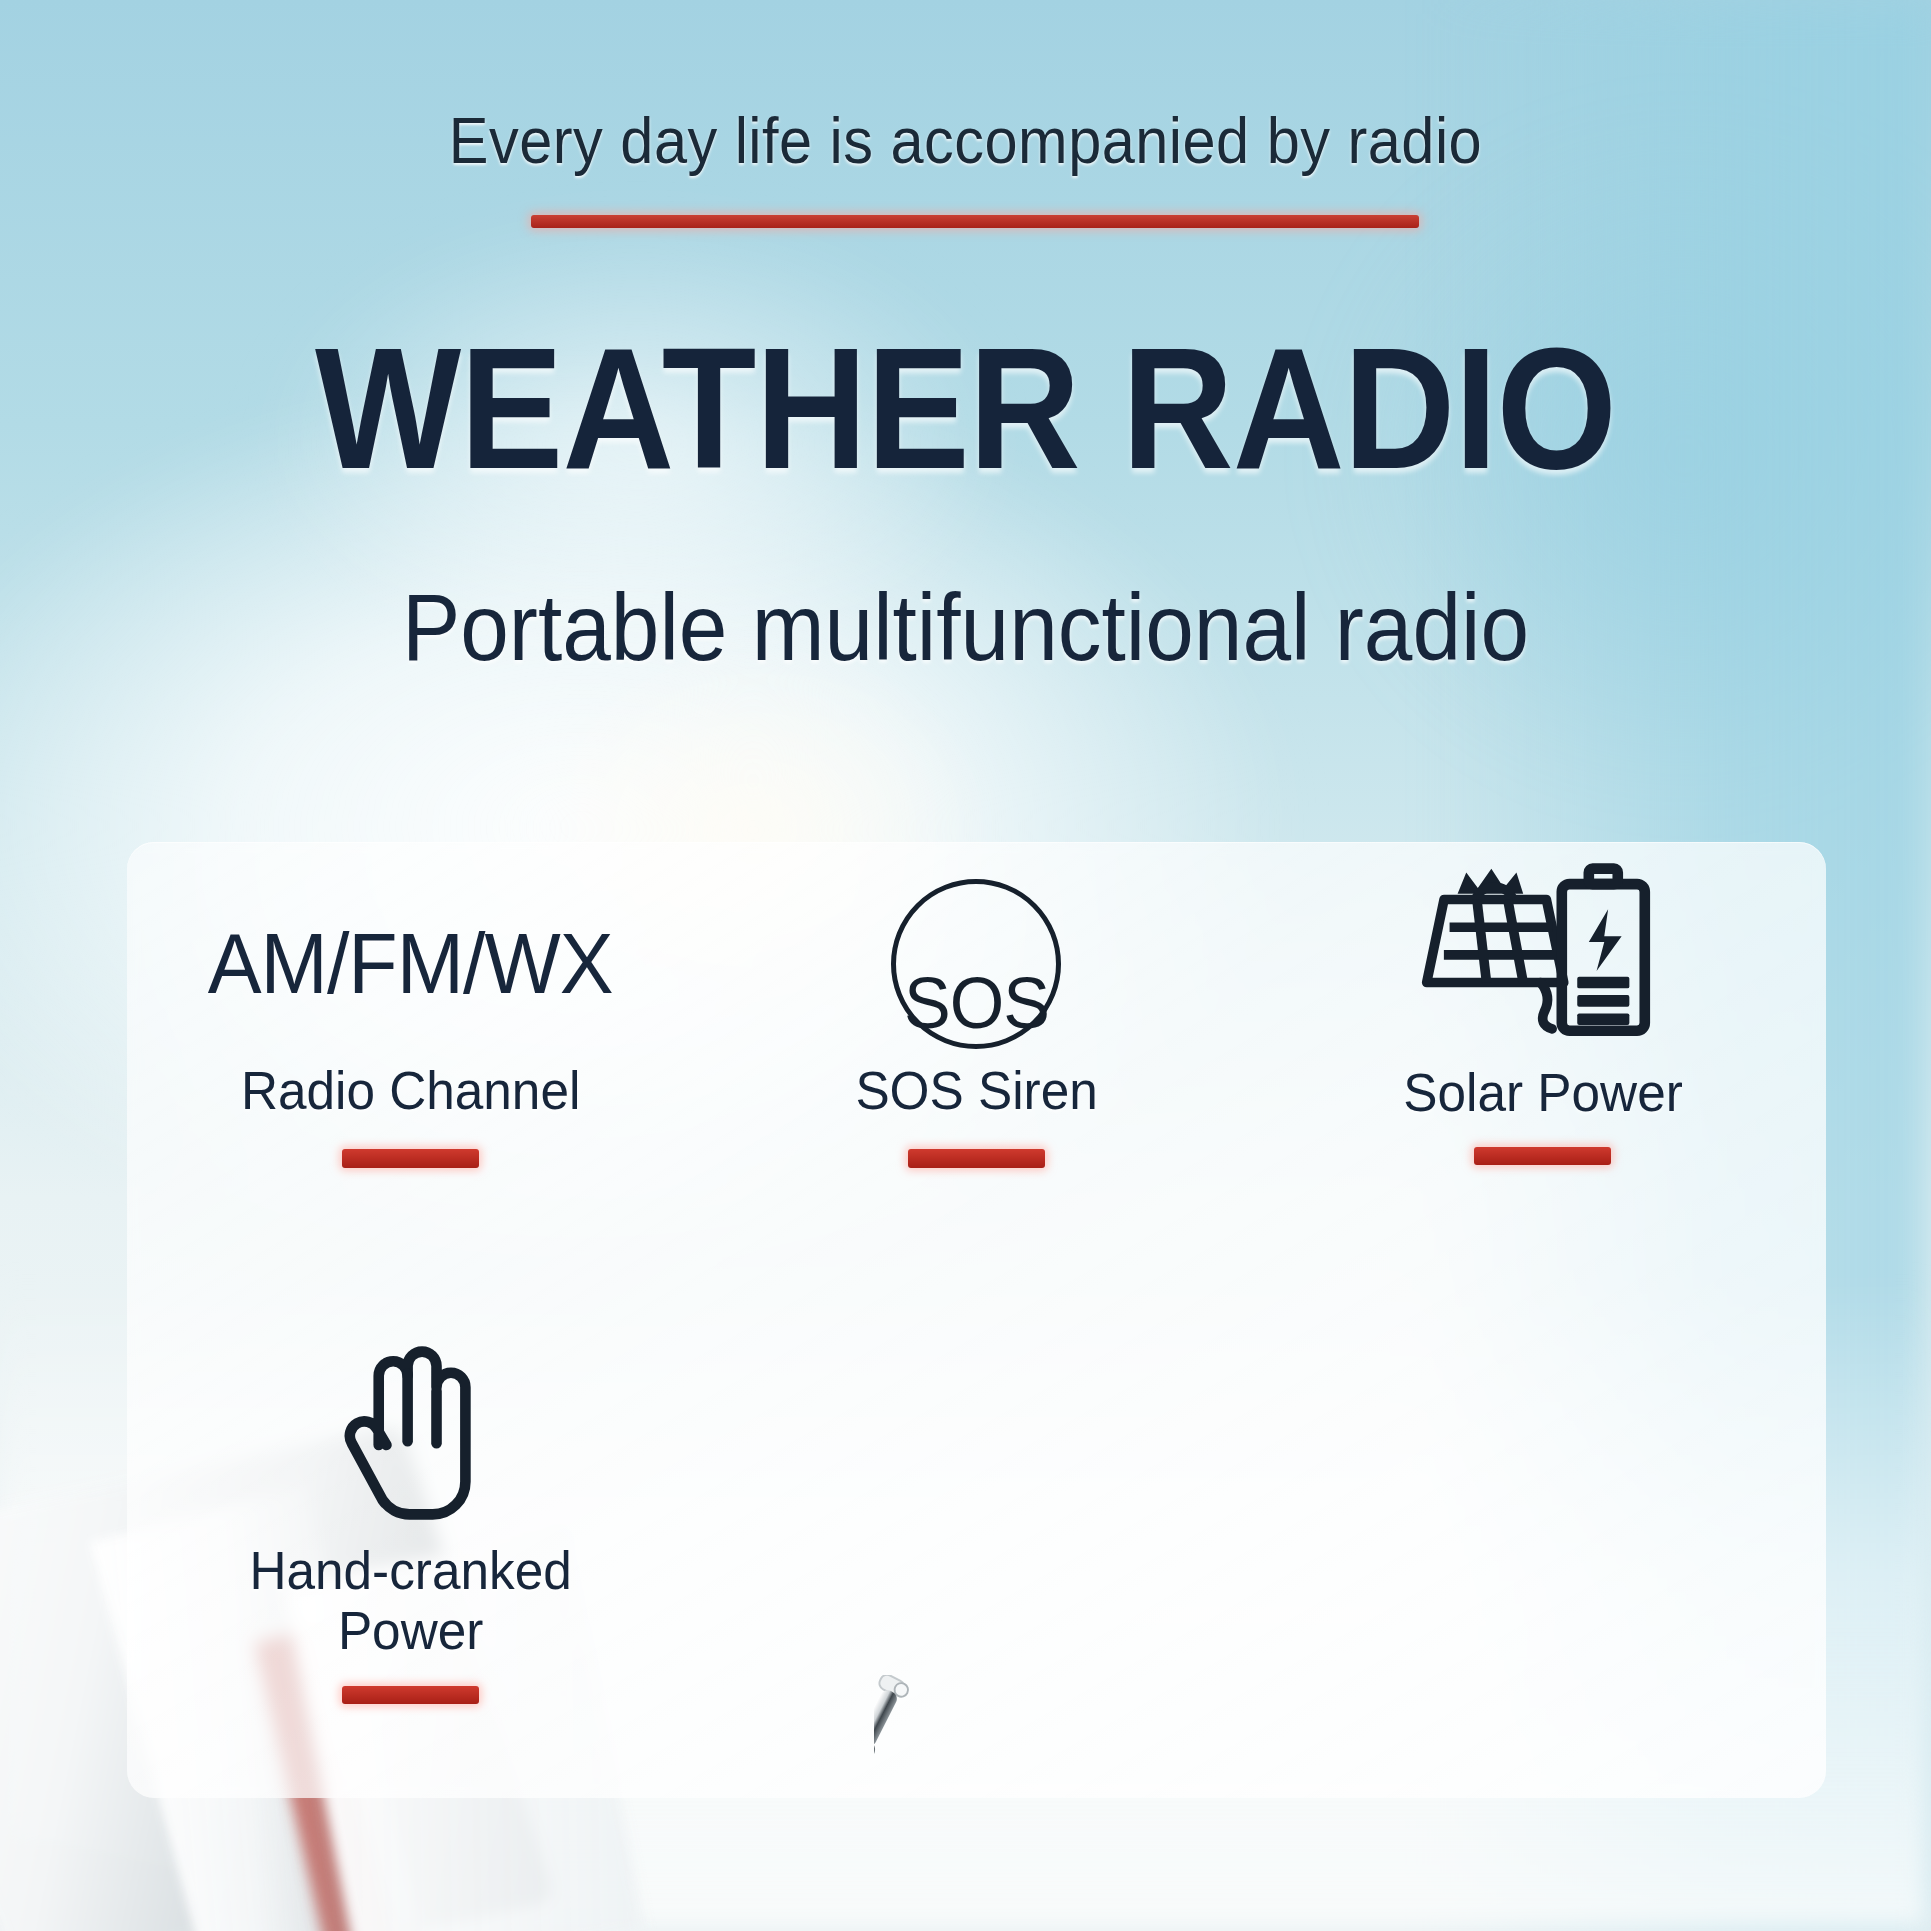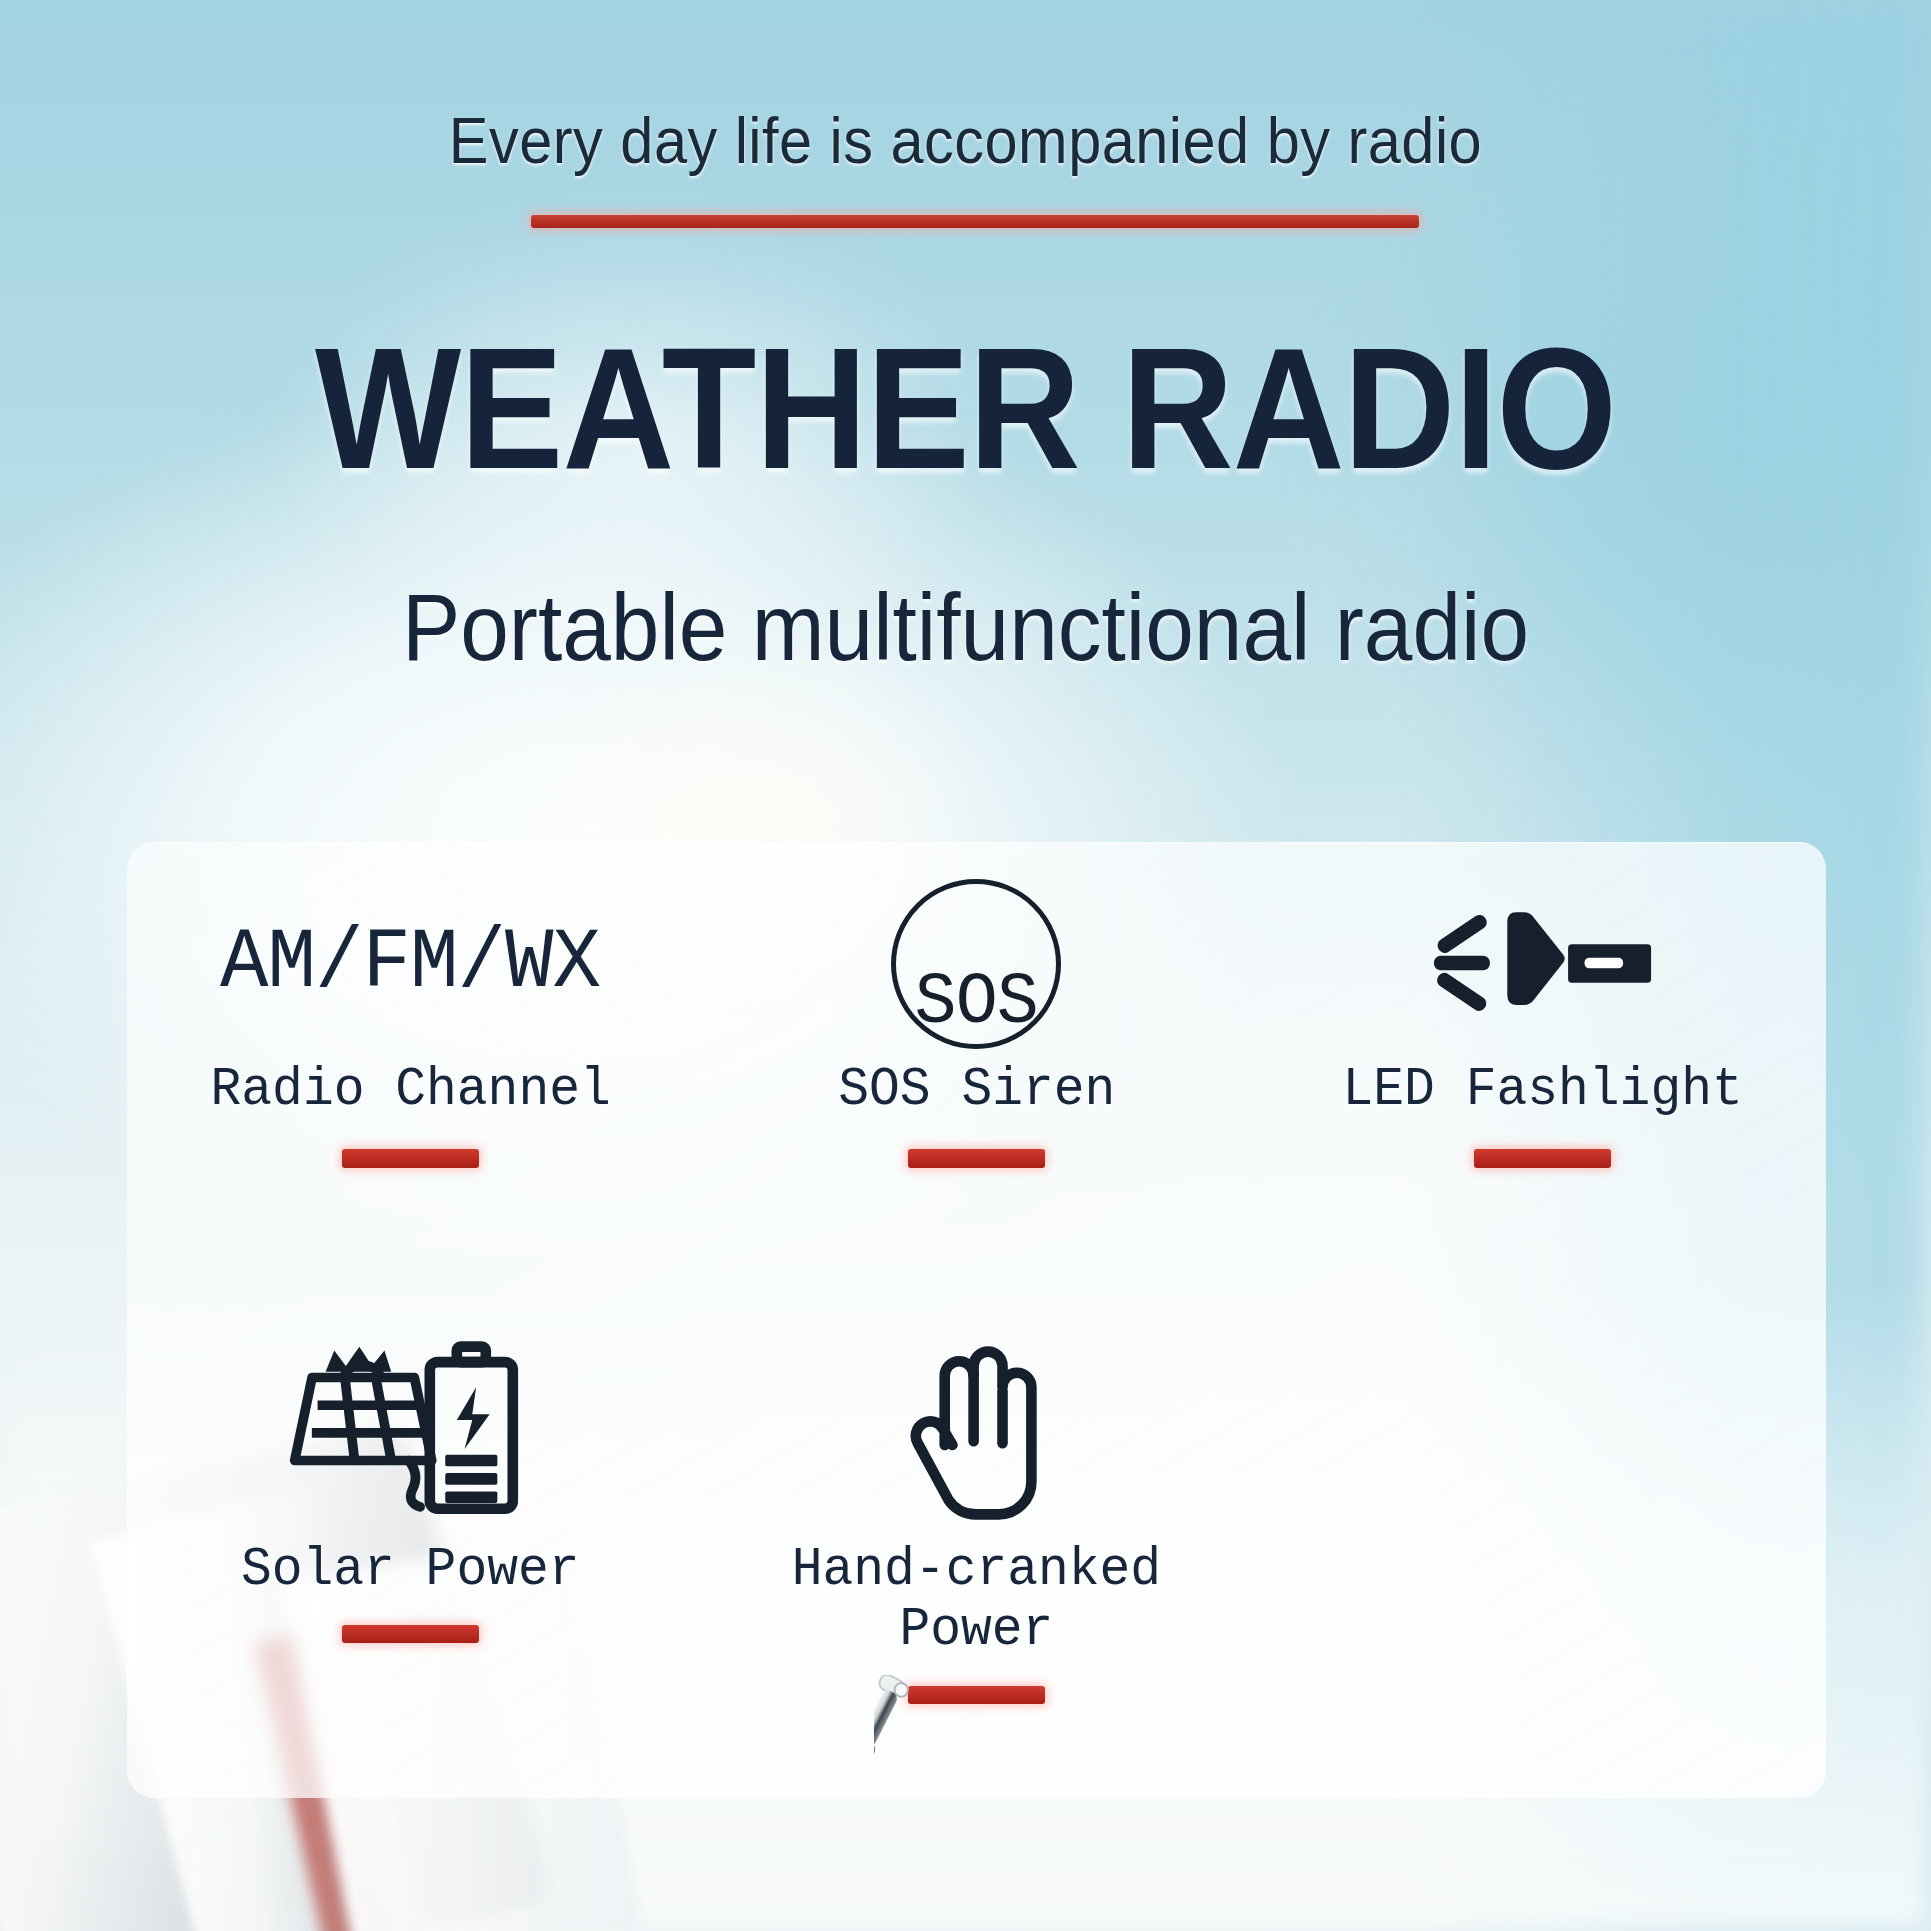--- a/index.html
+++ b/index.html
@@ -122,21 +122,20 @@
     position:absolute; inset:0;
     display:grid;
     grid-template-columns:1fr 1fr 1fr;
     grid-template-rows:1fr 1fr;
   }
   .cell{
     position:relative;
     display:flex; flex-direction:column;
     align-items:center; justify-content:flex-start;
     padding-top:25px;
-    font-family:Liberation Mono, monospace;
   }
   .icon-slot{
     height:193px; display:flex; align-items:center; justify-content:center;
   }
   .cell-label{
     font-size:54px; color:#17263b; font-weight:400; text-align:center;
     line-height:1.12; letter-spacing:0px;
     transform:scaleX(.95); transform-origin:center;
     text-shadow:0 1.9px 2.9px rgba(255,255,255,.7);
     white-space:pre-line;
@@ -205,36 +204,20 @@
     <div class="cell">
       <div class="icon-slot">
         <div class="sos-circle">
           <span class="sos-text">SOS</span>
         </div>
       </div>
       <div class="cell-label">SOS Siren</div>
       <div class="bar"></div>
     </div>
 
-    <div class="cell">
-      <div class="icon-slot">
-        <svg width="222" height="145" viewBox="0 0 230 150">
-          <g fill="#16202c">
-            <rect x="2" y="37" width="58" height="15" rx="7" transform="rotate(-34 31 44)"></rect>
-            <rect x="2" y="67" width="58" height="15" rx="7"></rect>
-            <rect x="2" y="97" width="58" height="15" rx="7" transform="rotate(34 31 104)"></rect>
-            <path d="M78 32 q0-10 9-10 l8 0 q7 0 11 6 l30 38 q3 4 0 8 l-30 38 q-4 6 -11 6 l-8 0 q-9 0 -9 -10 z"></path>
-            <rect x="141" y="55" width="86" height="40" rx="4"></rect>
-          </g>
-          <rect x="158" y="69" width="40" height="11" rx="5" fill="#ffffff"></rect>
-        </svg>
-      </div>
-      <div class="cell-label">LED Fashlight</div>
-      <div class="bar"></div>
-    </div>
 
 
     <div class="cell row2">
       <div class="icon-slot">
         <svg width="251" height="193" viewBox="0 0 260 200">
           <g fill="#16202c">
 
             <path d="M42 36 l9 -22 l12 16 l14 -20 l13 20 l13 -16 l7 22 z"></path>
             <path d="M56 40 a26 26 0 0 1 48 0 l-11 0 a16 16 0 0 0 -26 0 z"></path>
           </g>

